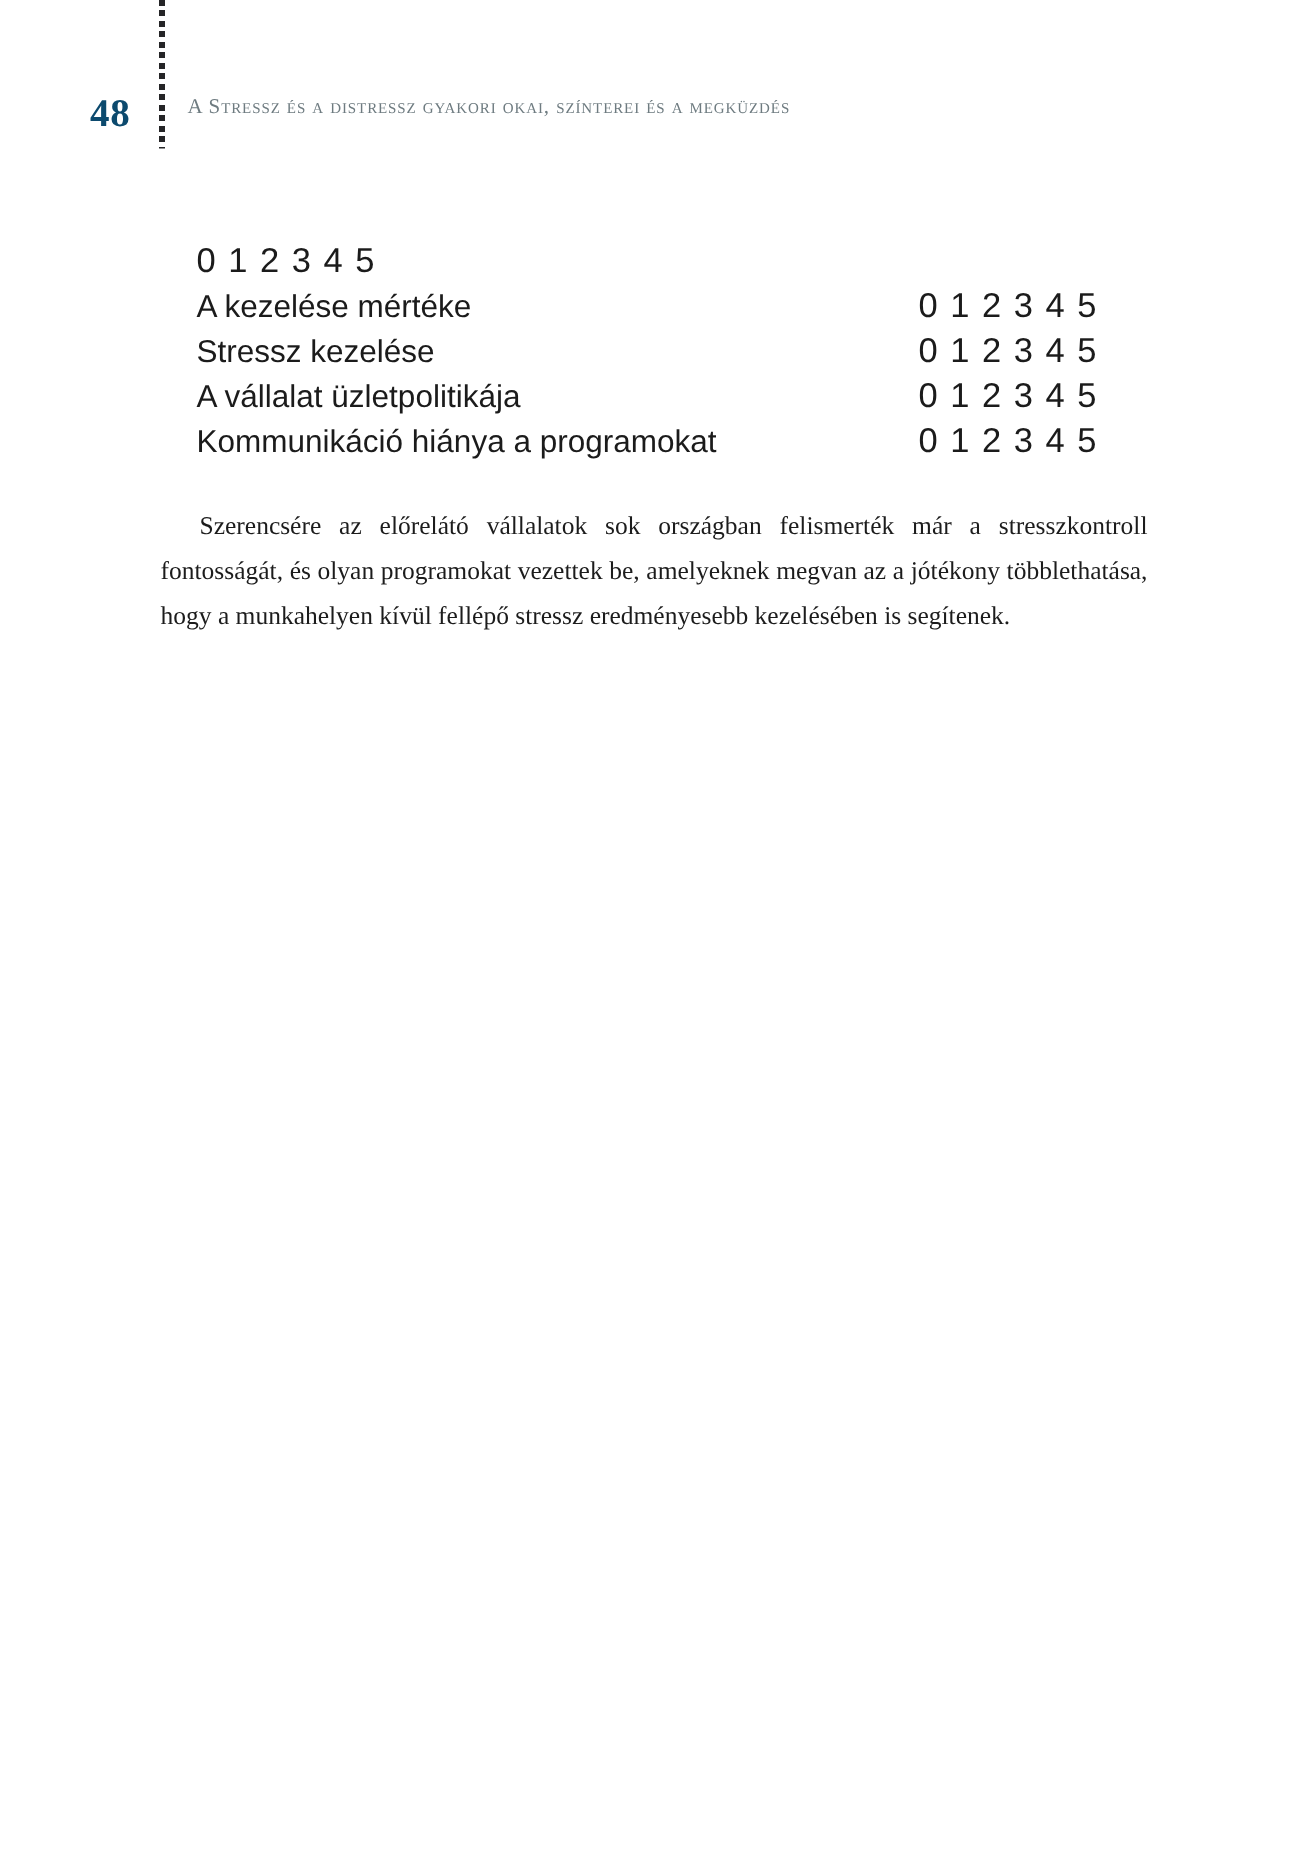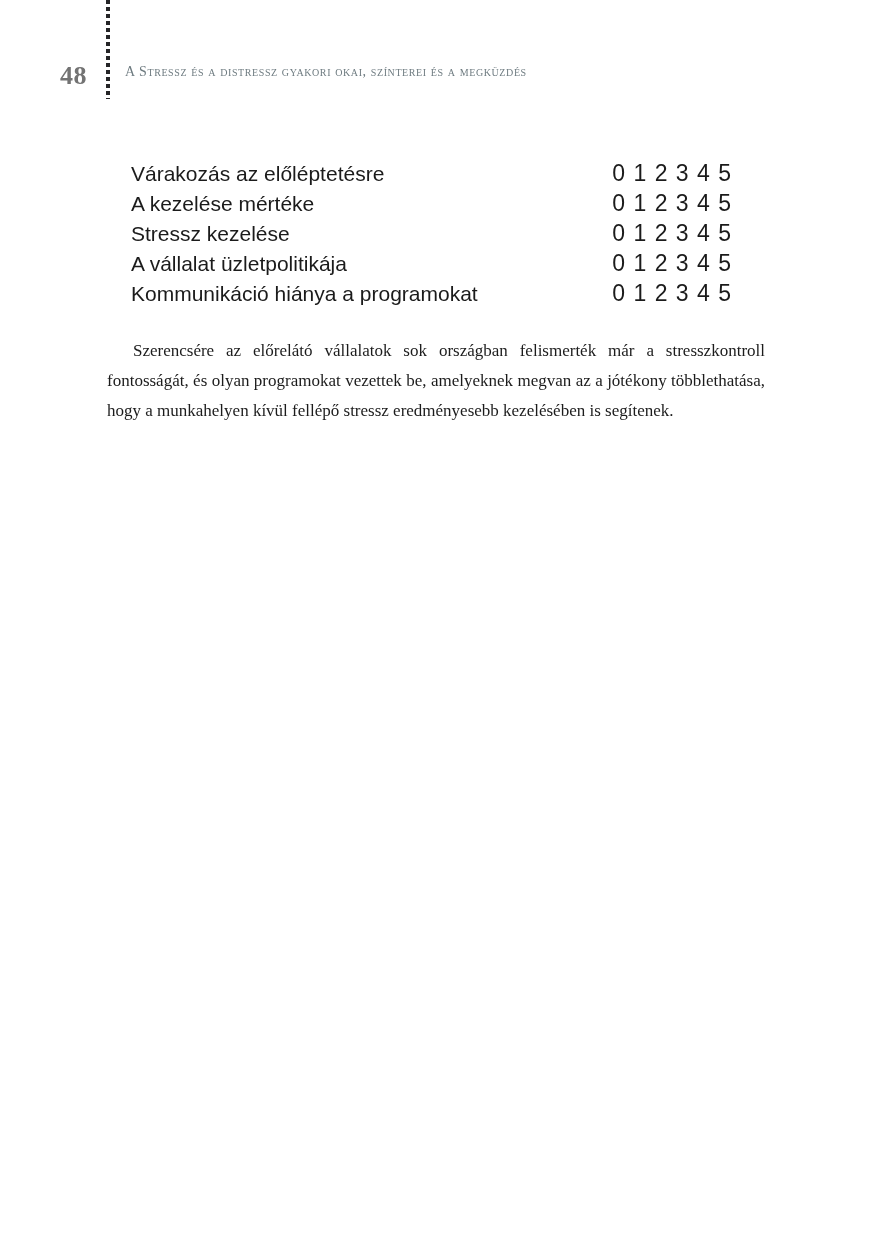--- a/index.html
+++ b/index.html
@@ -17,21 +17,21 @@
   }
 
   
   .page-number {
     position: absolute;
     left: 60px;
     top: 61px;
     font-family: "Liberation Serif", serif;
     font-weight: bold;
     font-size: 26px;
-    color: #737373;
+    color: #0c4a6e;
     letter-spacing: 0.5px;
   }
   .header-rule {
     position: absolute;
     left: 106px;
     top: 0;
     width: 4px;
     height: 99px;
     background: repeating-linear-gradient(
       to bottom,
@@ -101,21 +101,20 @@
 
   <div class="page-number">48</div>
 
   <div class="header-rule"></div>
 
   <div class="running-title">A Stressz és a distressz gyakori okai, színterei és a megküzdés</div>
 
   <div class="stressor-list">
 
     <div class="stressor-row">
-      <span class="stressor-label">Várakozás az előléptetésre</span>
       <span class="stressor-scale">0 1 2 3 4 5</span>
     </div>
 
     <div class="stressor-row">
       <span class="stressor-label">A kezelése mértéke</span>
       <span class="stressor-scale">0 1 2 3 4 5</span>
     </div>
 
     <div class="stressor-row">
       <span class="stressor-label">Stressz kezelése</span>

